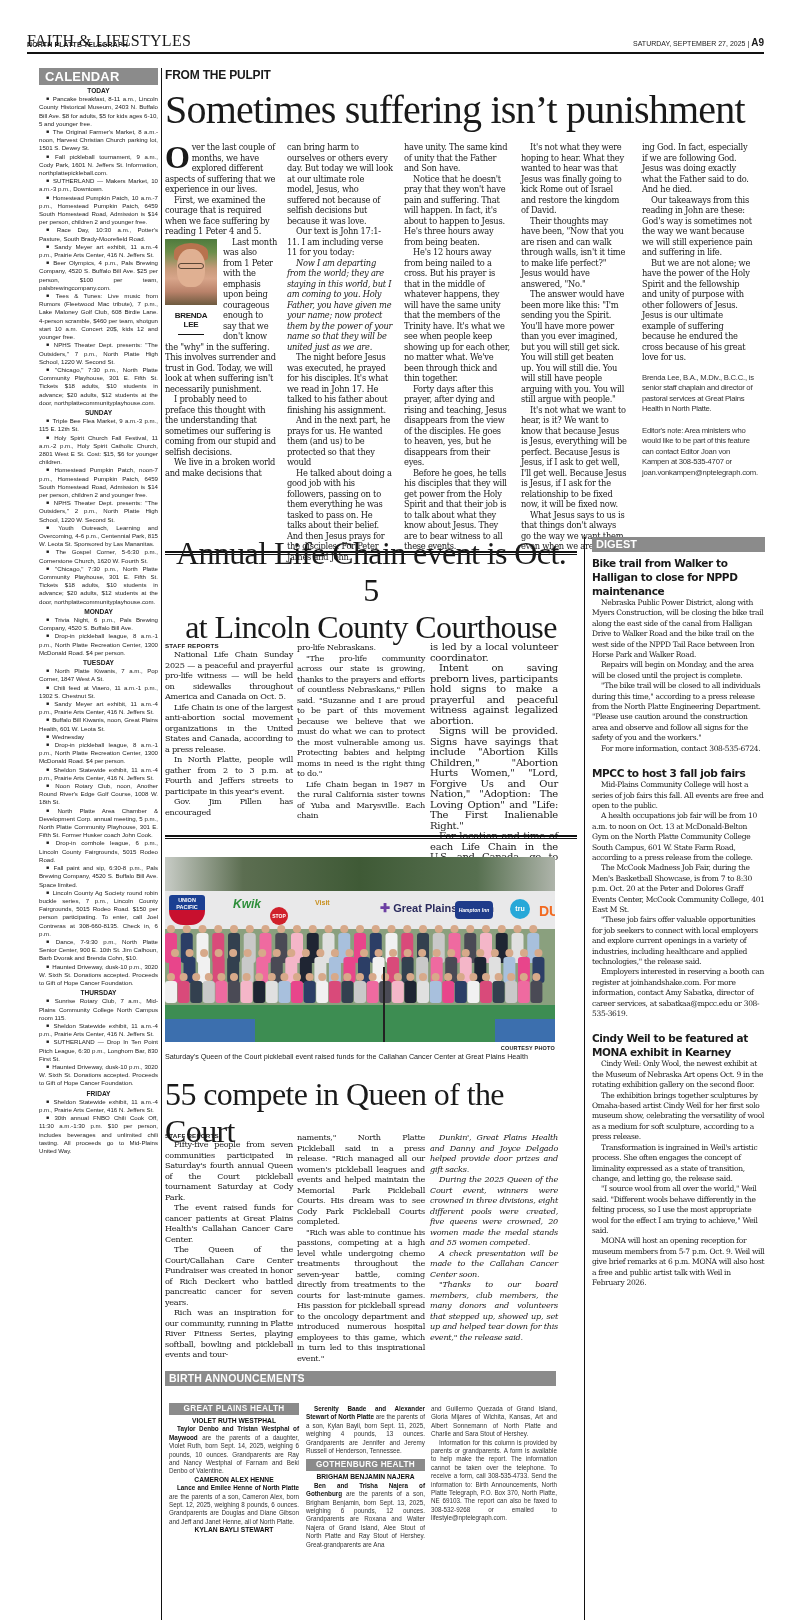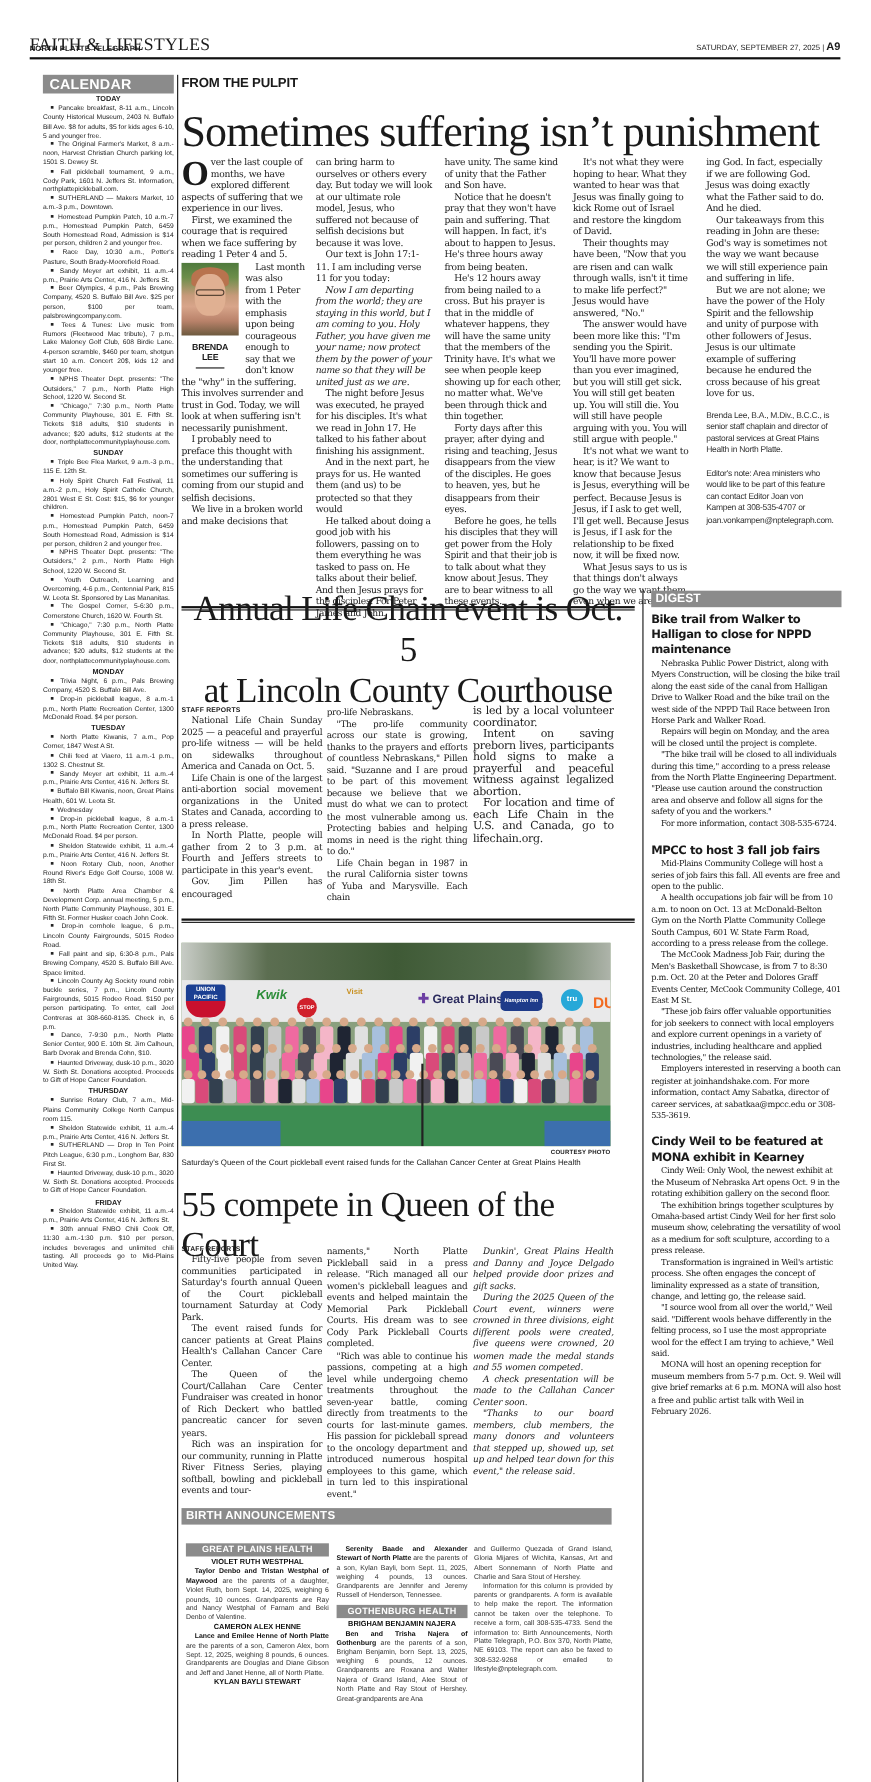--- a/index.html
+++ b/index.html
@@ -15,21 +15,21 @@
   #calendar { position: absolute; left: 39px; top: 68px; width: 119px; font: 6.1px/8.2px "Liberation Sans", sans-serif; color: #222; }
   .cal-head { background: #8b8b8b; color: #fff; font: bold 13px "Liberation Sans", sans-serif; padding: 1px 6px; height: 17px; letter-spacing: 0.2px; }
   .cal-day { text-align: center; font-weight: bold; font-size: 6.6px; margin-top: 2px; }
   .cal-item { text-indent: 7px; text-align: justify; }
   .cal-item::before { content: "\25A0"; font-size: 5px; margin-right: 3px; position: relative; top: -1px; }
   #cal-rule { position: absolute; left: 161px; top: 68px; width: 1px; height: 1555px; background: #111; }
 
   
   #pulpit { position: absolute; left: 165px; top: 68px; width: 600px; }
   .kicker { font: bold 12px "Liberation Sans", sans-serif; letter-spacing: -0.2px; }
-  .hed-big { font: 40px/44px "Liberation Serif", serif; letter-spacing: -0.8px; margin-top: 16px; }
+  .hed-big { font: 40px/44px "Liberation Serif", serif; letter-spacing: -0.8px; margin-top: 6px; }
   .col { position: absolute; font: 8.3px/10.5px "DejaVu Serif", serif; letter-spacing: -0.25px; }
   .col p { text-indent: 9px; }
   .col p.noind { text-indent: 0; }
   .dropcap { float: left; font: bold 32px/27px "Liberation Serif", serif; margin: 2px 2px 0 0; }
   .headshot { float: left; width: 52px; margin: 2px 6px 2px 0; text-align: center; }
   .headshot .pic { width: 52px; height: 66px; background: linear-gradient(180deg,#4f7a3d 0%,#6c8e4a 20%,#c79a7a 45%,#d8a58a 60%,#b9826a 80%,#6d5a3f 100%); position: relative; overflow: hidden; }
   .headshot .face { position: absolute; left: 12px; top: 10px; width: 28px; height: 38px; background: #e0b092; border-radius: 45% 45% 40% 40%; }
   .headshot .hair { position: absolute; left: 9px; top: 4px; width: 34px; height: 18px; background: #b8734e; border-radius: 50% 50% 20% 20%; }
   .headshot .glass { position: absolute; left: 13px; top: 24px; width: 26px; height: 6px; border: 1px solid #5a4636; border-radius: 3px; }
   .headshot .name { font: bold 8px/9px "Liberation Sans", sans-serif; margin-top: 6px; }
@@ -215,20 +215,21 @@
   <p>Gov. Jim Pillen has encouraged</p>
 </div>
 <div class="col j" style="left:297px; top:642px; width:128px; font-size:8.1px; line-height:10.5px;">
   <p class="noind">pro-life Nebraskans.</p>
   <p>"The pro-life community across our state is growing, thanks to the prayers and efforts of countless Nebraskans," Pillen said. "Suzanne and I are proud to be part of this movement because we believe that we must do what we can to protect the most vulnerable among us. Protecting babies and helping moms in need is the right thing to do."</p>
   <p>Life Chain began in 1987 in the rural California sister towns of Yuba and Marysville. Each chain</p>
 </div>
 <div class="col j" style="left:430px; top:642px; width:128px; font-size:10px; line-height:10.5px;">
   <p class="noind">is led by a local volunteer coordinator.</p>
   <p>Intent on saving preborn lives, participants hold signs to make a prayerful and peaceful witness against legalized abortion.</p>
+  <p>Signs will be provided. Signs have sayings that include "Abortion Kills Children," "Abortion Hurts Women," "Lord, Forgive Us and Our Nation," "Adoption: The Loving Option" and "Life: The First Inalienable Right."</p>
   <p>For location and time of each Life Chain in the U.S. and Canada, go to lifechain.org.</p>
 </div>
 
 <div class="dbl-rule" style="left:165px; top:835px; width:412px;"></div>
 
 <div id="photo">
   <div class="sky"></div>
   <div class="banner"></div>
   <div class="logo up"><span>UNION PACIFIC</span></div>
   <div class="logo kwik">Kwik</div>

